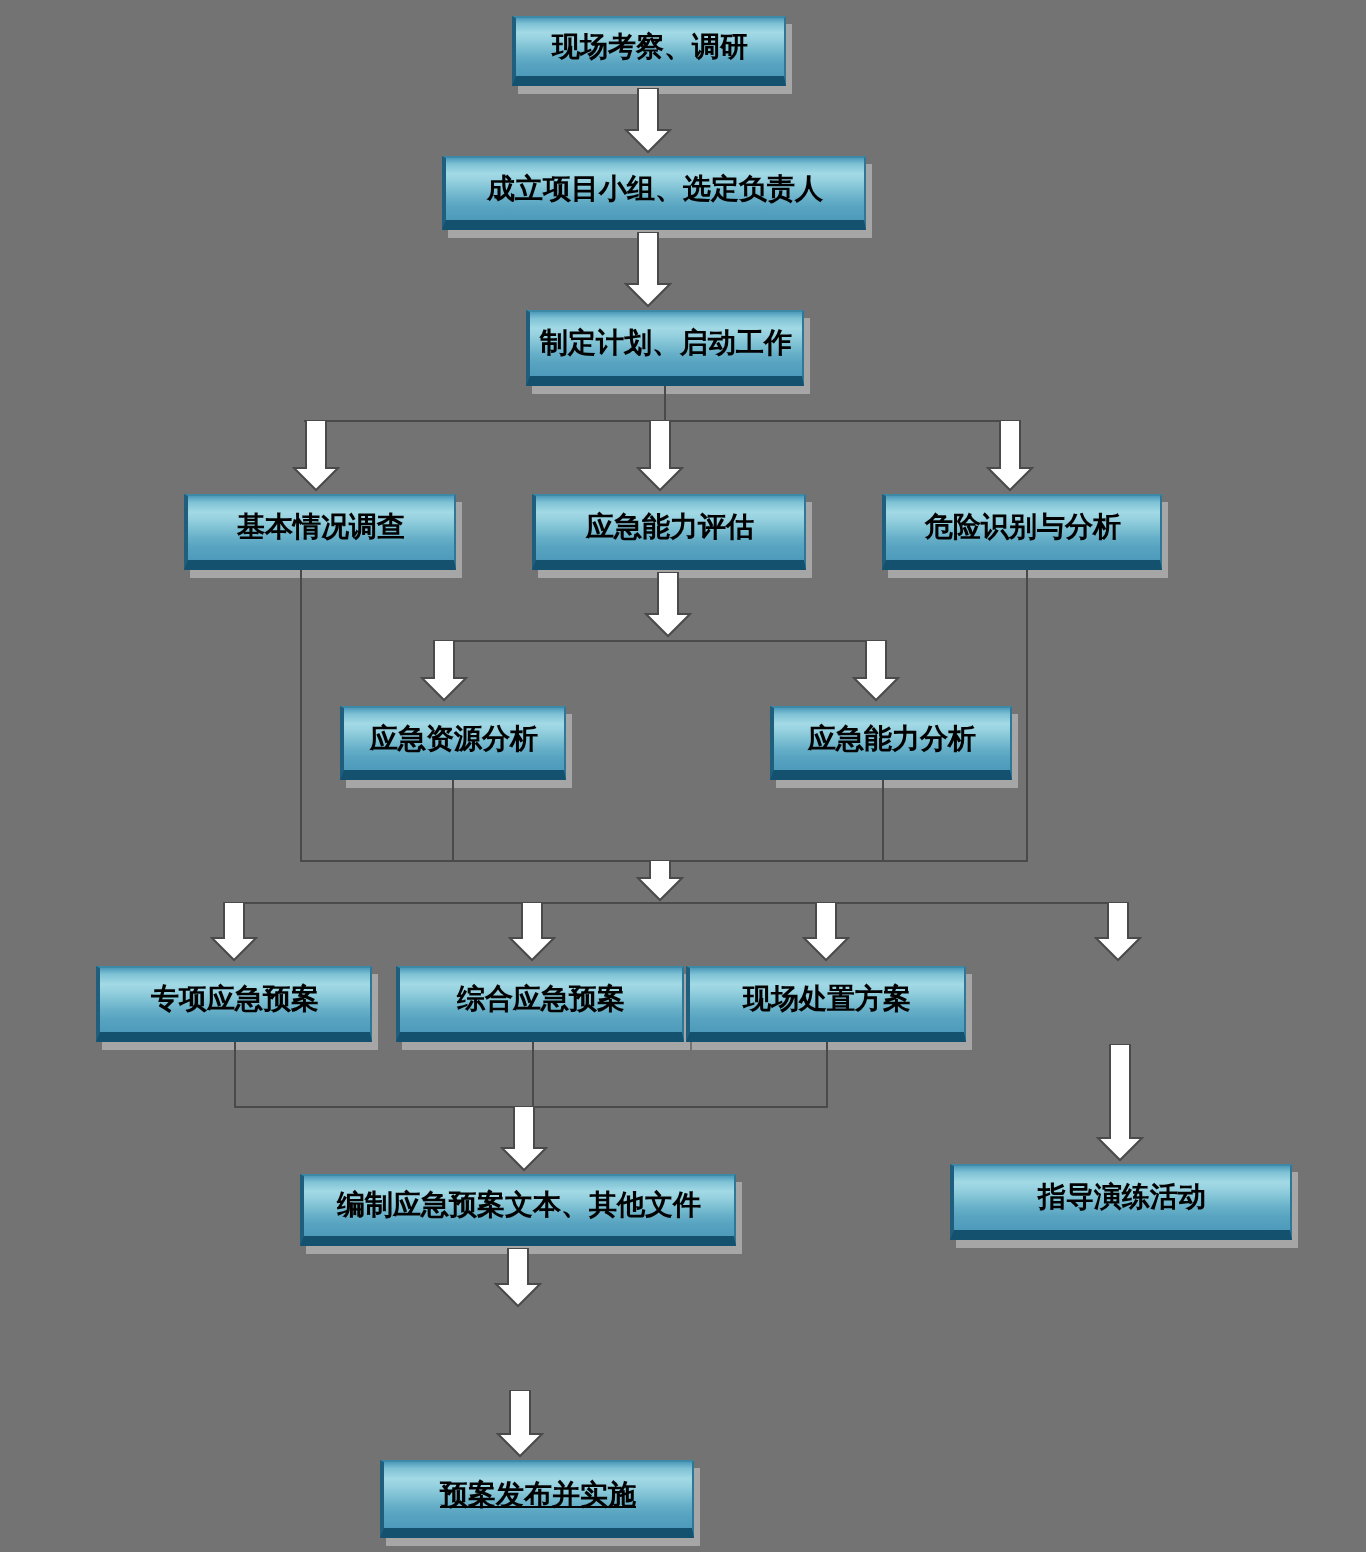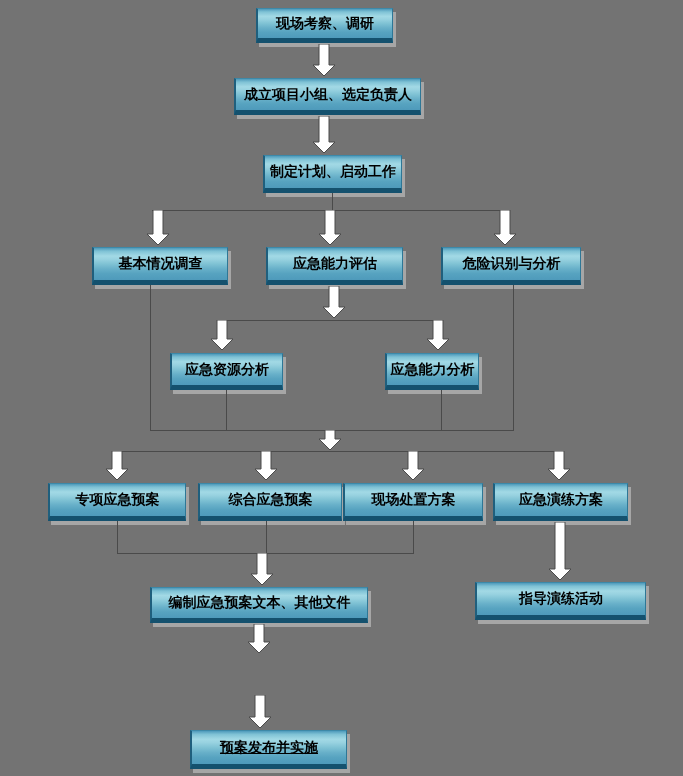--- a/index.html
+++ b/index.html
@@ -26,27 +26,27 @@
       #4e9abb 0%, #7fc2d5 10%, #a2d9e5 25%, #98d2e0 35%,
       #7fc2d4 50%, #68b0c9 65%, #57a3c0 80%, #4e9abb 100%);
     border-top: 1px solid #3d89a8;
     border-right: 1px solid #2e7796;
     border-left: 2px solid #1f5f7d;
     border-bottom: 5px solid #14516e;
     box-shadow: 3px 4px 0 #a6a6a6;
   }
   
   .n-site-survey            { left:256px; top:8px;   width:137px; height:35px; }
-  .n-form-team              { left:234px; top:78px;  width:187px; height:37px; }
+  .n-form-team              { left:221px; top:78px;  width:212px; height:37px; }
   .n-make-plan              { left:263px; top:155px; width:139px; height:38px; }
   .n-basic-investigation    { left:92px;  top:247px; width:136px; height:38px; }
   .n-capability-assessment  { left:266px; top:247px; width:137px; height:38px; }
   .n-hazard-identification  { left:441px; top:247px; width:140px; height:38px; }
   .n-resource-analysis      { left:170px; top:353px; width:113px; height:37px; }
-  .n-capability-analysis    { left:385px; top:353px; width:94px; height:37px; }
+  .n-capability-analysis    { left:385px; top:353px; width:121px; height:37px; }
   .n-special-plan           { left:48px;  top:483px; width:138px; height:38px; }
   .n-comprehensive-plan     { left:198px; top:483px; width:144px; height:38px; }
   .n-onsite-disposal        { left:343px; top:483px; width:140px; height:38px; }
   .n-drill-plan             { left:493px; top:483px; width:135px; height:38px; }
   .n-compile-documents      { left:150px; top:587px; width:218px; height:36px; }
   .n-guide-drill            { left:475px; top:582px; width:171px; height:38px; }
   .n-review-revise          { left:162px; top:655px; width:196px; height:39px; }
   .n-publish-implement     { left:190px; top:730px; width:157px; height:39px;text-decoration:underline; }
 
   .hline, .vline { position: absolute; background: #4a4a4a; }
@@ -63,21 +63,20 @@
   <div class="node n-form-team">成立项目小组、选定负责人</div>
   <div class="node n-make-plan">制定计划、启动工作</div>
   <div class="node n-basic-investigation">基本情况调查</div>
   <div class="node n-hazard-identification">危险识别与分析</div>
   <div class="node n-capability-assessment">应急能力评估</div>
   <div class="node n-resource-analysis">应急资源分析</div>
   <div class="node n-capability-analysis">应急能力分析</div>
   <div class="node n-special-plan">专项应急预案</div>
   <div class="node n-comprehensive-plan">综合应急预案</div>
   <div class="node n-onsite-disposal">现场处置方案</div>
-  <div class="node n-drill-plan">应急演练方案</div>
   <div class="node n-compile-documents">编制应急预案文本、其他文件</div>
   <div class="node n-guide-drill">指导演练活动</div>
   <div class="node n-publish-implement">预案发布并实施</div>
 
   <div class="vline" style="left:332px; top:193px; height:18px;"></div>
   <div class="hline" style="left:152px; top:210px; width:358px;"></div>
   <div class="hline" style="left:221px; top:320px; width:218px;"></div>
   <div class="vline" style="left:150px; top:285px; height:146px;"></div>
   <div class="vline" style="left:513px; top:285px; height:146px;"></div>
   <div class="vline" style="left:226px; top:390px; height:41px;"></div>

